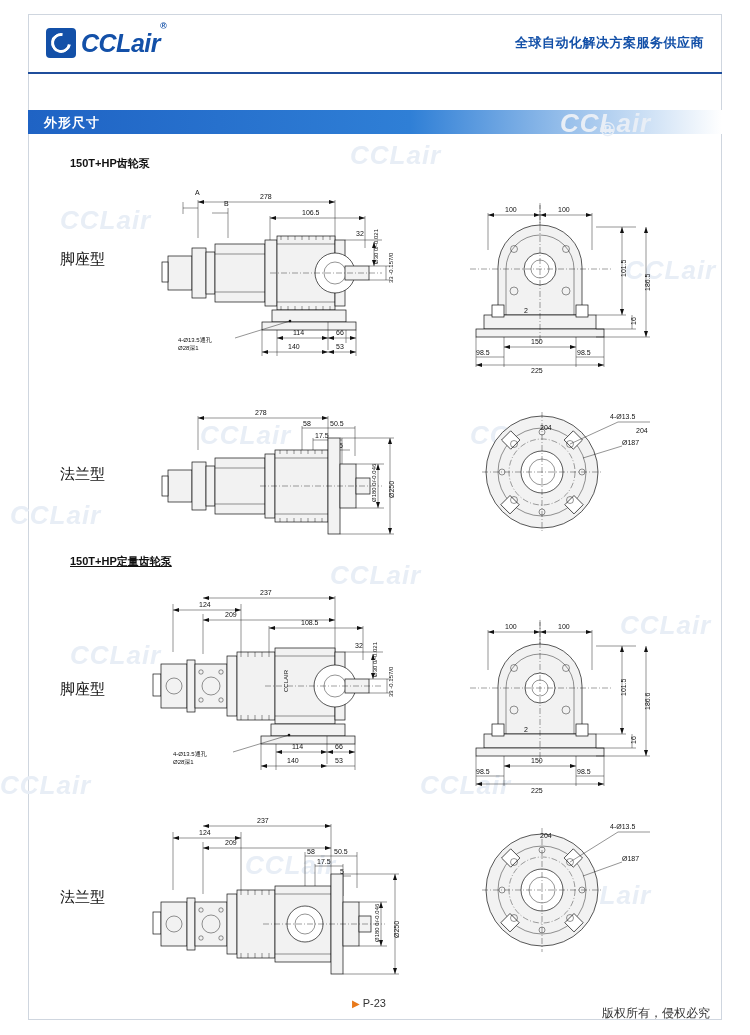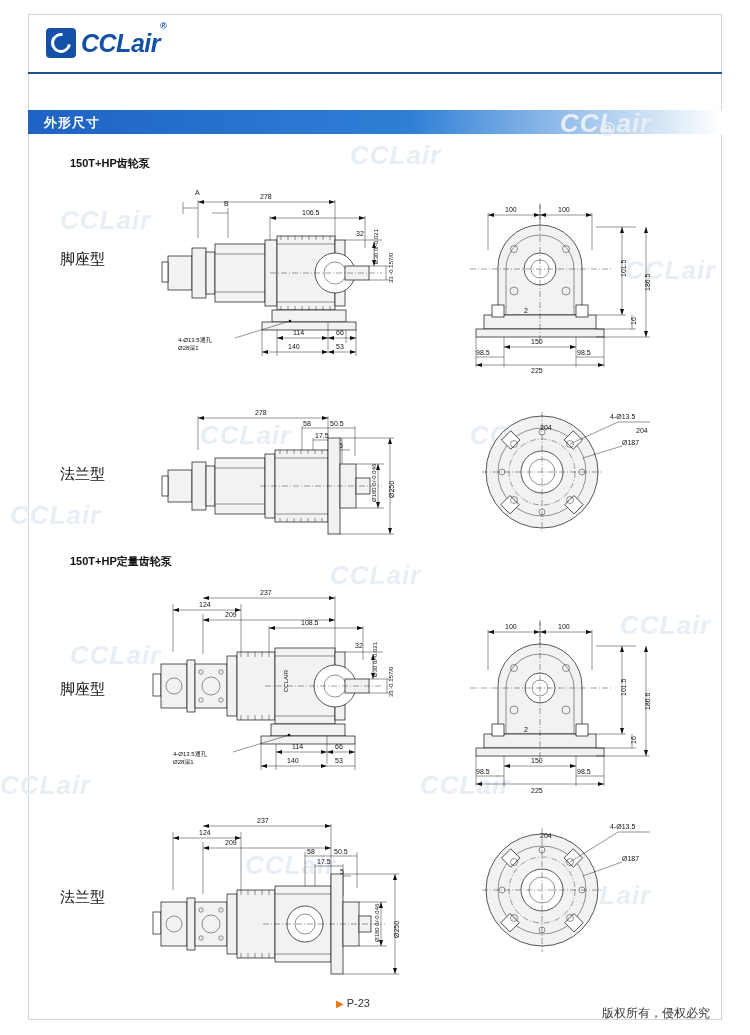--- a/index.html
+++ b/index.html
@@ -126,21 +126,21 @@
     font-weight: bold;
     color: #111;
   }
   .row-label {
     position: absolute;
     font-size: 15px;
     color: #111;
   }
   .page-num {
     position: absolute;
-    left: 336px;
+    left: 352px;
     top: 997px;
     font-size: 11px;
     color: #333;
   }
   .page-num .tri {
     color: #e8791b;
     font-size: 10px;
     margin-right: 3px;
   }
   .copyright {
@@ -167,20 +167,21 @@
 </head>
 <body>
 
 <div class="page-frame"></div>
 
 <div class="header">
   <div class="logo">
     <div class="logo-mark"></div>
     <div class="logo-text"><span>CCLair</span><span class="logo-reg">®</span></div>
   </div>
+  <div class="header-slogan">全球自动化解决方案服务供应商</div>
 </div>
 
 <div class="section-bar">
   <span>外形尺寸</span>
 </div>
 
 <div class="wm" style="left:560px; top:108px;">CCLair</div>
 <div class="wm" style="left:60px; top:205px;">CCLair</div>
 <div class="wm" style="left:350px; top:140px;">CCLair</div>
 <div class="wm" style="left:625px; top:255px;">CCLair</div>
@@ -193,21 +194,21 @@
 <div class="wm" style="left:0px; top:770px;">CCLair</div>
 <div class="wm" style="left:245px; top:850px;">CCLair</div>
 <div class="wm" style="left:560px; top:880px;">CCLair</div>
 <div class="wm" style="left:420px; top:770px;">CCLair</div>
 <div class="wm wm-sm" style="left:600px; top:118px;">®</div>
 
 <div class="model-title" style="left:70px; top:156px;">150T+HP齿轮泵</div>
 <div class="row-label" style="left:60px; top:250px;">脚座型</div>
 <div class="row-label" style="left:60px; top:465px;">法兰型</div>
 
-<div class="model-title" style="left:70px; top:554px;">150T+HP定量齿轮泵</div>
+<div class="model-title" style="left:70px; top:554px;text-decoration:underline;">150T+HP定量齿轮泵</div>
 <div class="row-label" style="left:60px; top:680px;">脚座型</div>
 <div class="row-label" style="left:60px; top:888px;">法兰型</div>
 
 <div class="draw" style="left:150px; top:178px;">
 <svg width="270" height="190" viewBox="0 0 270 190">
 
   <line class="ln-t" x1="48" y1="22" x2="48" y2="60"></line>
   <line class="ln-t" x1="78" y1="30" x2="78" y2="60"></line>
   <line class="ln-t" x1="185" y1="22" x2="185" y2="70"></line>
   <line class="ln-t" x1="120" y1="38" x2="120" y2="66"></line>

